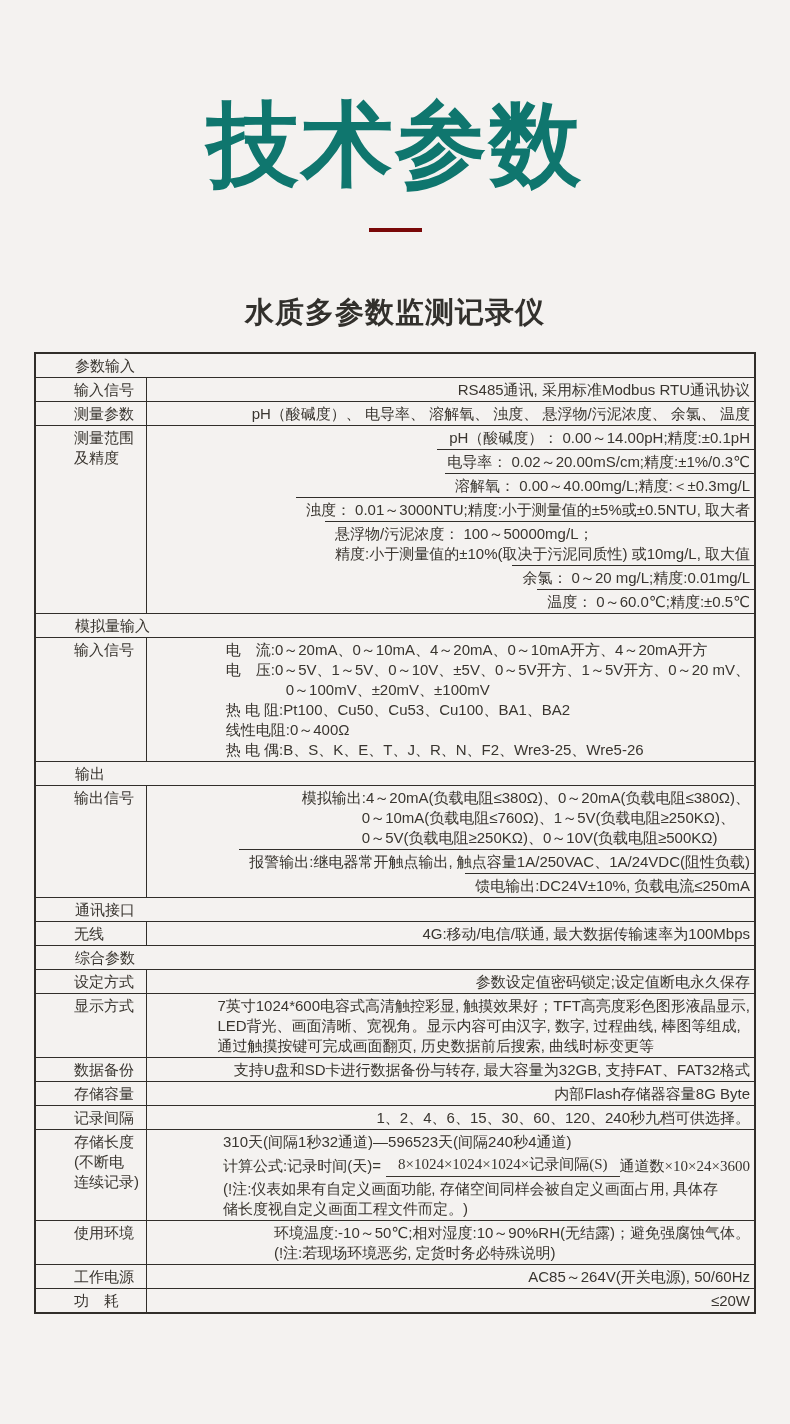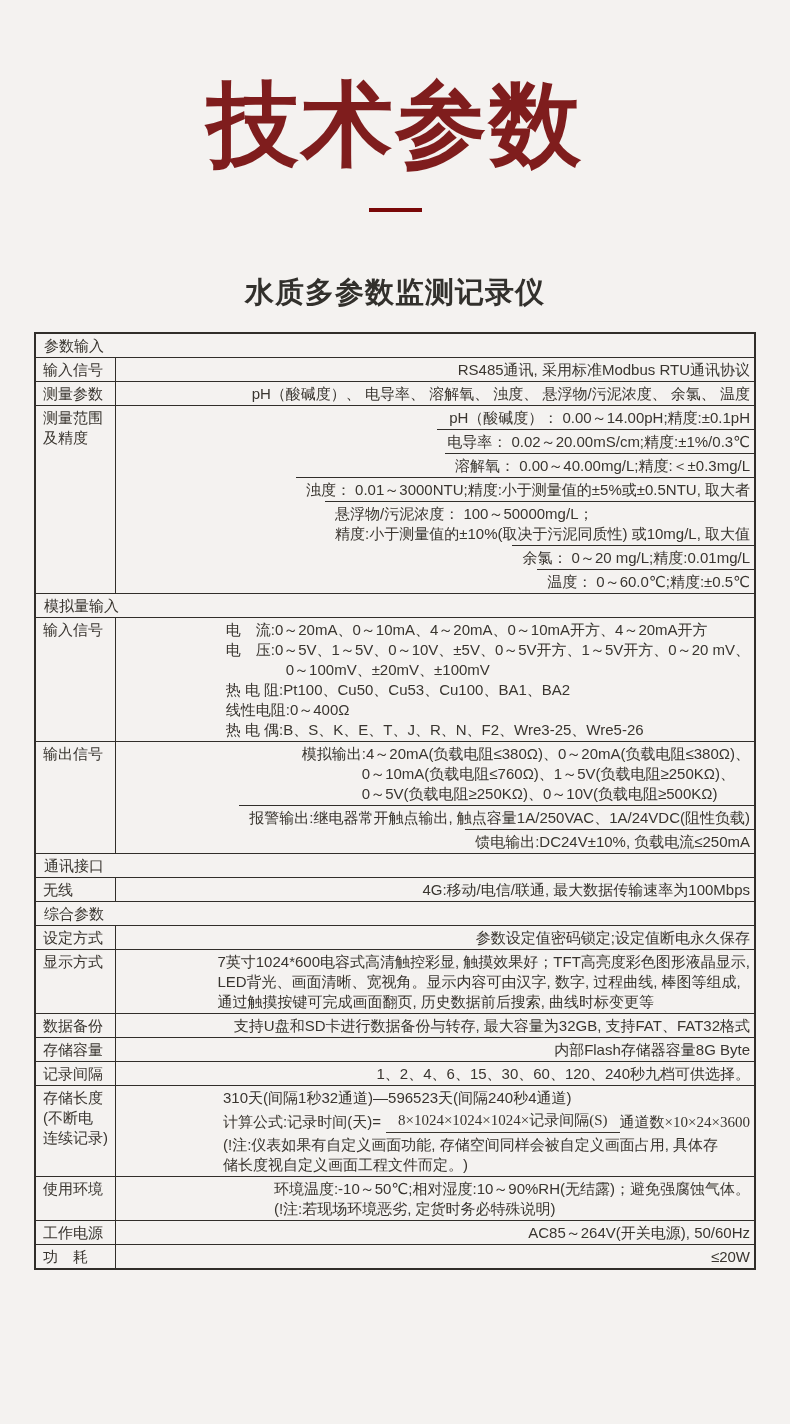--- a/index.html
+++ b/index.html
@@ -2,36 +2,36 @@
 <html><head>
 <meta charset="utf-8">
 <style>
   html,body{margin:0;padding:0;}
   body{
     width:790px;height:1424px;overflow:hidden;
     background:#f4f2f0;color:#39352f;
     font-family:"Liberation Sans","DejaVu Sans",sans-serif;
   }
   .page-title{
-    padding-top:78px;text-align:center;
+    padding-top:98px;text-align:center;
     font-size:92px;font-weight:900;line-height:1.0;
-    color:#7f1d1d;letter-spacing:2px;
+    color:#0f766e;letter-spacing:2px;
   }
   .title-divider{width:53px;height:4px;margin:38px auto 0;background:#7a0808;}
   .page-subtitle{
     margin-top:64px;text-align:center;
     font-size:29px;font-weight:600;line-height:32px;
     color:#32302c;letter-spacing:1px;
   }
   .spec-table{
     width:718px;margin:24px auto 0;
     border:2.5px solid #312e2a;background:transparent;
     font-size:15px;
   }
-  .t-row{display:flex;border-top:1.5px solid #312e2a;}
+  .t-row{display:flex;border-top:1.5px solid #312e2a;padding-left:31px;}
   .t-row:first-child{border-top:none;}
   .t-sec{padding:1.5px 8px;line-height:20px;}
   .t-label{
     flex:0 0 80px;box-sizing:border-box;
     border-right:1.5px solid #312e2a;
     padding:1.5px 2px 1.5px 7px;
   }
   .t-label .t-line{line-height:20px;}
   .t-content{flex:1;display:flex;flex-direction:column;min-width:0;align-items:flex-end;}
   .t-sub{border-top:1.5px solid #312e2a;padding:1.5px 4px 1.5px 10px;}
@@ -122,20 +122,23 @@
           <div class="t-line">电　流:0～20mA、0～10mA、4～20mA、0～10mA开方、4～20mA开方</div>
           <div class="t-line">电　压:0～5V、1～5V、0～10V、±5V、0～5V开方、1～5V开方、0～20 mV、</div>
           <div class="t-line">　　　　0～100mV、±20mV、±100mV</div>
           <div class="t-line">热 电 阻:Pt100、Cu50、Cu53、Cu100、BA1、BA2</div>
           <div class="t-line">线性电阻:0～400Ω</div>
           <div class="t-line">热 电 偶:B、S、K、E、T、J、R、N、F2、Wre3-25、Wre5-26</div>
         </div>
       </div>
     </div>
     <div class="t-row">
+      <div class="t-sec">输出</div>
+    </div>
+    <div class="t-row">
       <div class="t-label">
         <div class="t-line">输出信号</div>
       </div>
       <div class="t-content">
         <div class="t-sub">
           <div class="t-line">模拟输出:4～20mA(负载电阻≤380Ω)、0～20mA(负载电阻≤380Ω)、</div>
           <div class="t-line">　　　　0～10mA(负载电阻≤760Ω)、1～5V(负载电阻≥250KΩ)、</div>
           <div class="t-line">　　　　0～5V(负载电阻≥250KΩ)、0～10V(负载电阻≥500KΩ)</div>
         </div>
         <div class="t-sub">

